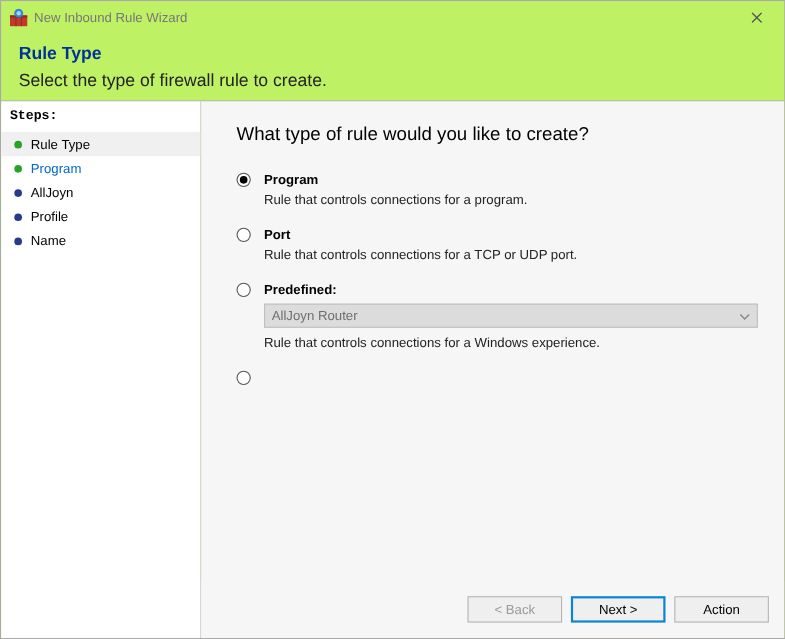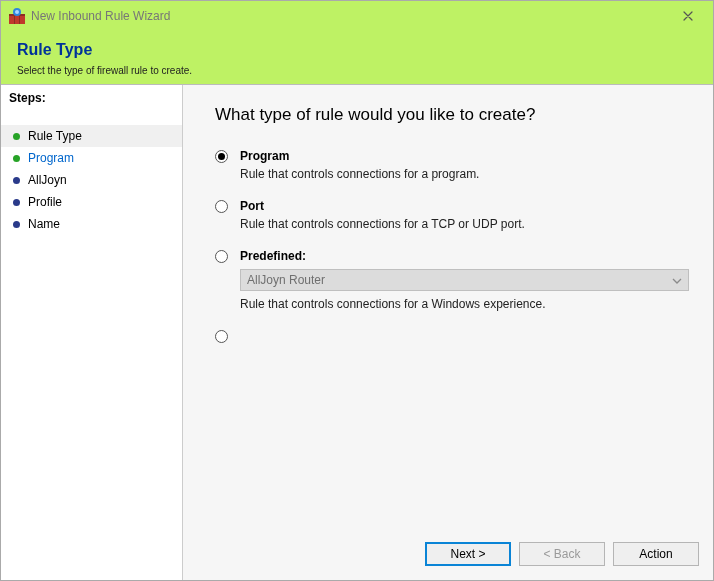--- a/index.html
+++ b/index.html
@@ -43,40 +43,41 @@
   .header {
     padding: 6px 16px 8px 16px;
   }
   .header h1 {
     margin: 4px 0 6px 0;
     font-size: 16px;
     font-weight: 700;
     color: #003399;
   }
   .header .desc {
-    font-size: 10px;
+    font-size: 16px;
     color: #222;
   }
 
   .body {
     flex: 1;
     display: flex;
     border-top: 1px solid #bbb;
     overflow: hidden;
   }
   .sidebar {
     width: 182px;
     background: #fff;
     border-right: 1px solid #ccc;
     padding: 0;
   }
   .sidebar .steps-hdr {
     font-weight: 700;
-    padding: 6px 8px 20px 8px;
-    font-size: 12px;
+    padding: 6px 8px 8px 8px;
+    font-size: 12px;
+    font-family: Liberation Mono, monospace;
   }
   .step {
     display: flex;
     align-items: center;
     padding: 4px 8px 4px 12px;
     font-size: 12px;
     cursor: pointer;
     gap: 8px;
   }
   .step .bullet {
@@ -273,19 +274,19 @@
         </div>
 
         <div class="opt">
           <span class="radio"></span>
           <div class="text">
           </div>
         </div>
       </div>
 
       <div class="footer">
+        <div class="btn disabled">&lt; Back</div>
         <div class="btn default">Next &gt;</div>
-        <div class="btn disabled">&lt; Back</div>
         <div class="btn">Action</div>
       </div>
     </div>
   </div>
 </div>
 
 </body></html>

